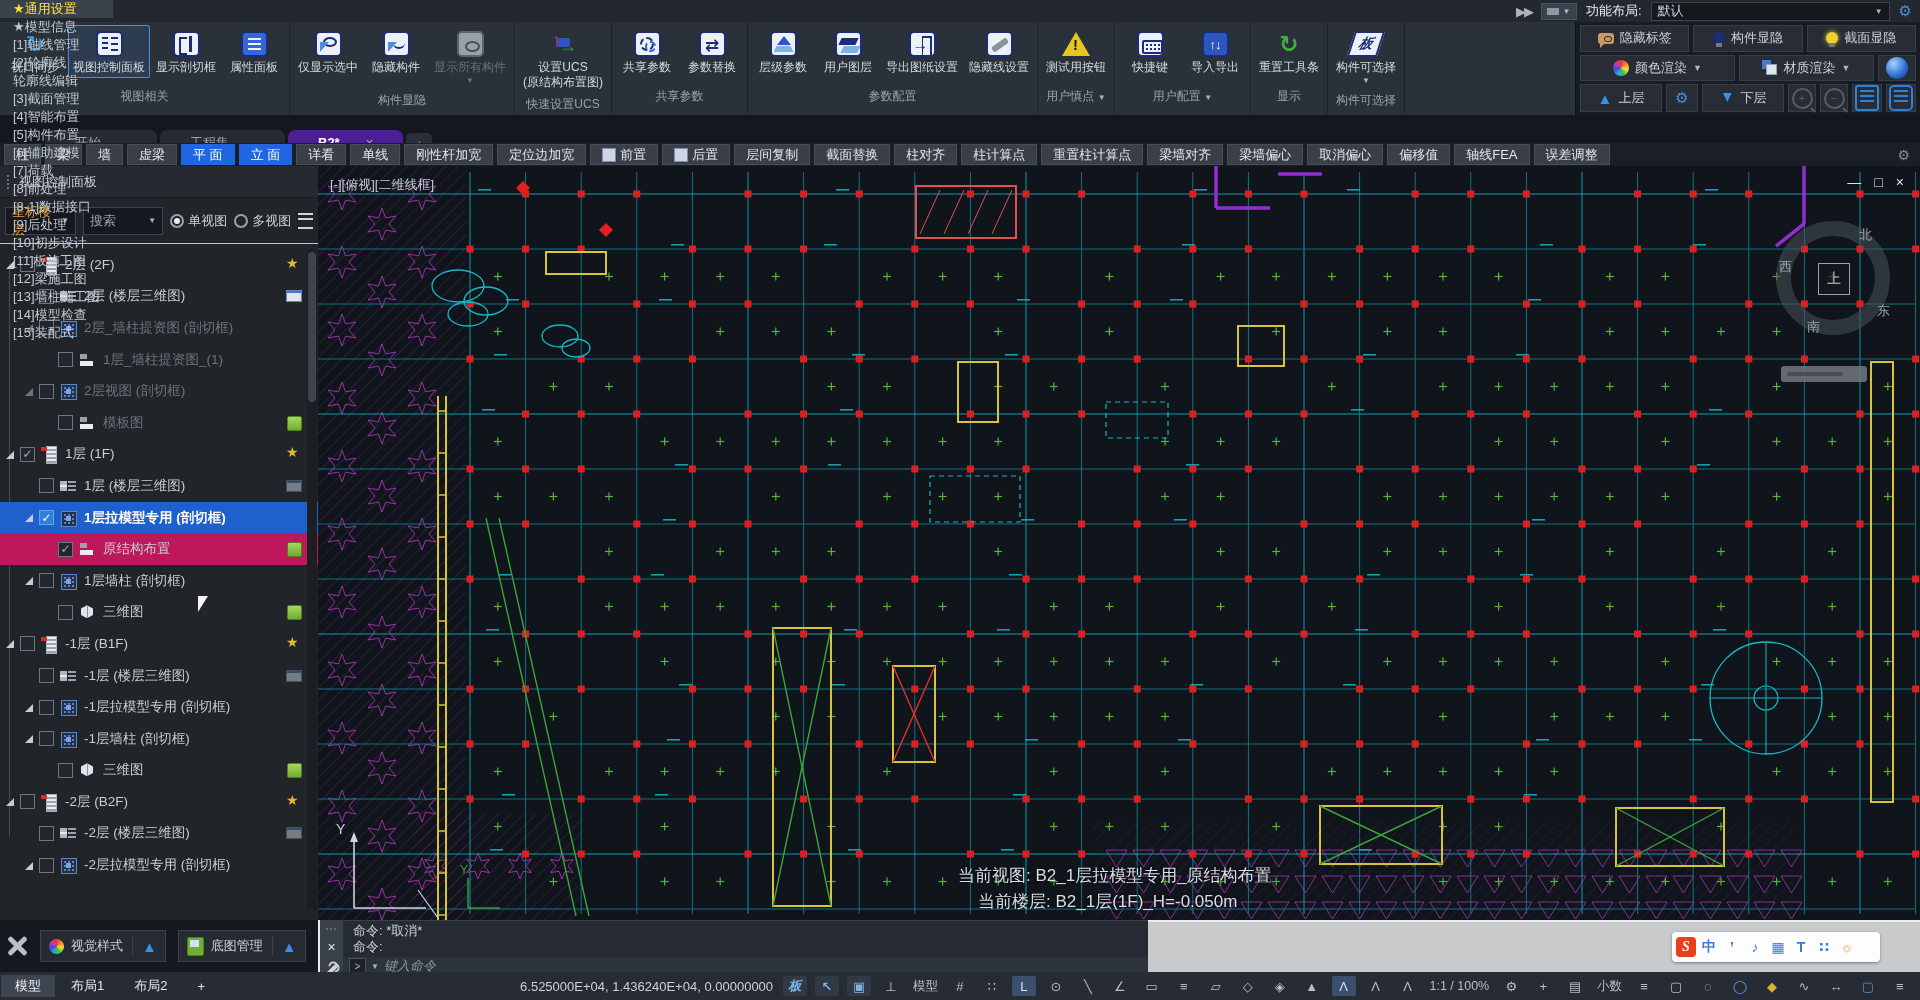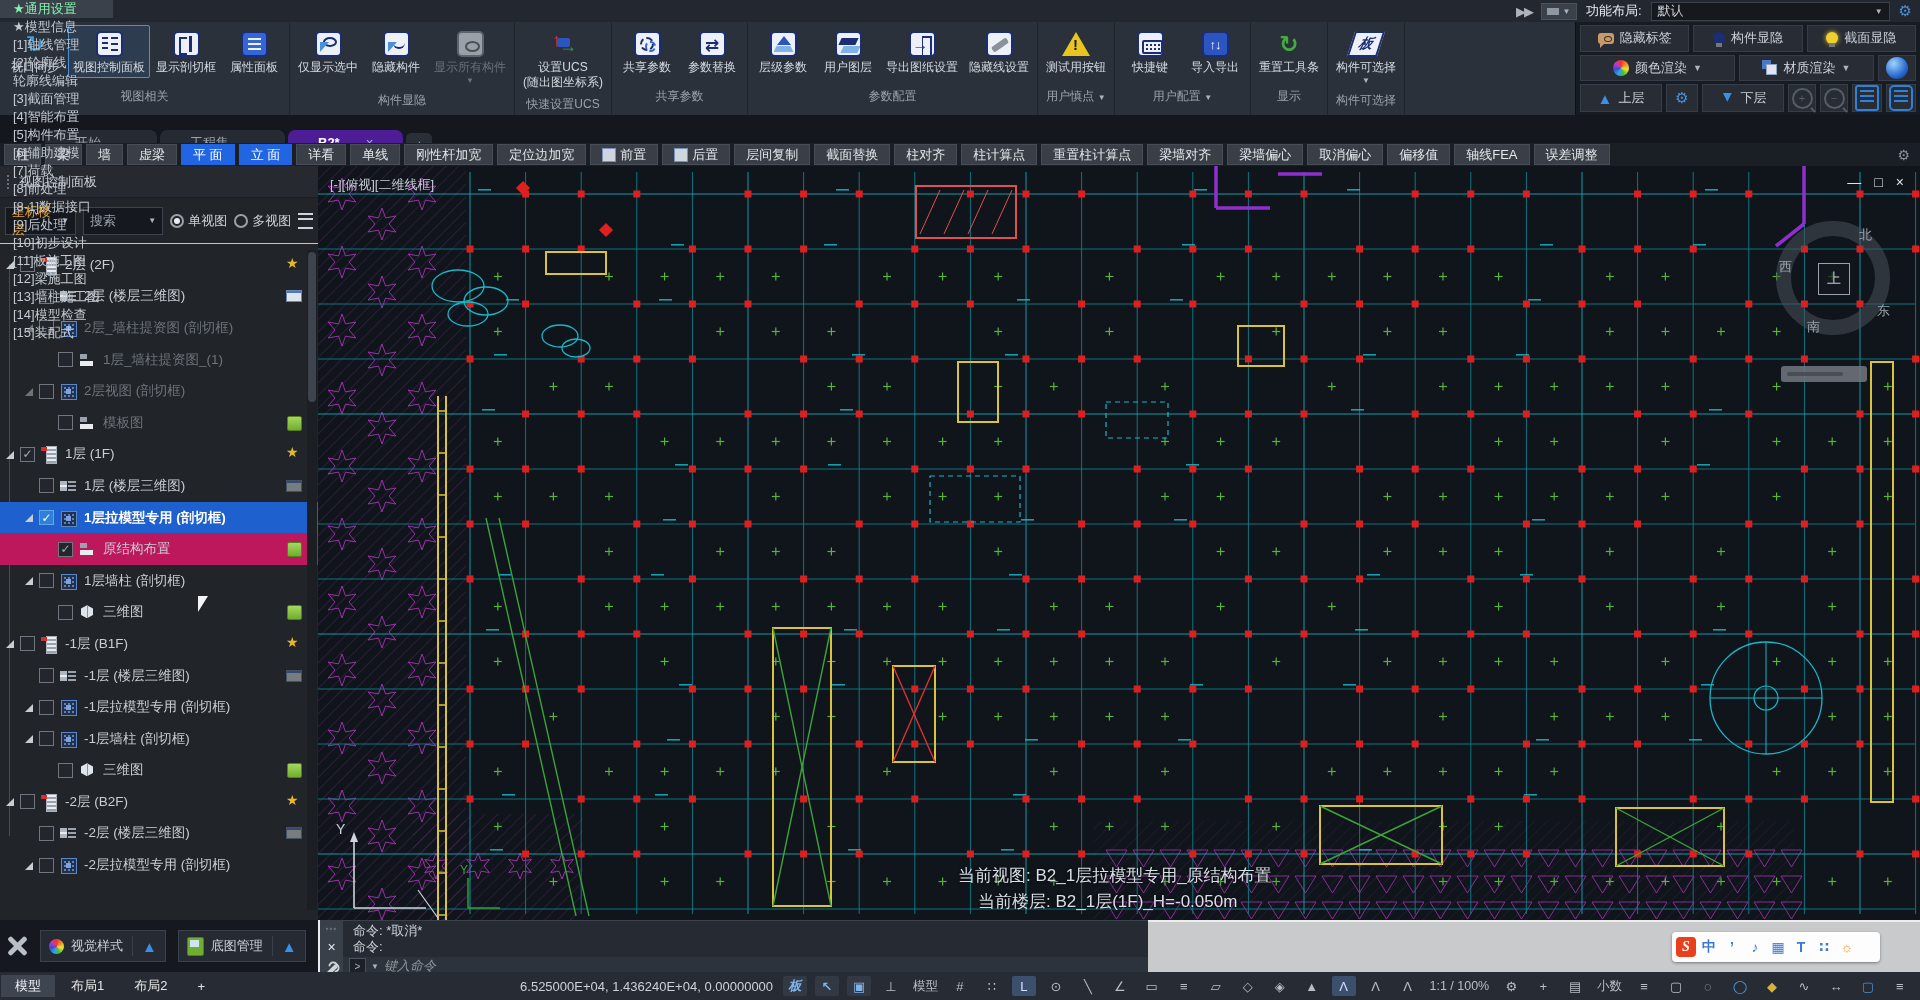--- a/index.html
+++ b/index.html
@@ -1,20 +1,20 @@
 <!DOCTYPE html>
 <html><head>
 <meta charset="utf-8">
 <style>
   html,body{margin:0;padding:0;width:1920px;height:1000px;overflow:hidden;background:#10151b;
     font-family:"Liberation Sans","DejaVu Sans",sans-serif;color:#cdd2d9;-webkit-font-smoothing:antialiased}
   
   #menubar{position:absolute;left:0;top:0;width:1920px;height:22px;background:#23272f;display:flex;align-items:stretch;font-size:13px;z-index:30}
   .mitem{padding:0 13px;display:flex;align-items:center;color:#c3c9d1;white-space:nowrap;cursor:default}
-  .mitem[data-on="1"]{background:#3b414b;color:#86efac}
+  .mitem[data-on="1"]{background:#3b414b;color:#fde047}
   #menu-right{margin-left:auto;display:flex;align-items:center;gap:9px;padding-right:8px}
   .chev{color:#aeb4bd;font-size:13px;letter-spacing:-2px}
   .minidd{width:34px;height:15px;background:#3a414b;border:1px solid #4a525e;display:flex;align-items:center;justify-content:center;gap:3px}
   .minidd b{width:12px;height:7px;background:#8f97a2;display:inline-block}
   .dca{font-size:8px;color:#aeb4bd}
   #layout-label{color:#e8ebf0;font-size:13px}
   #layout-select{width:225px;height:17px;background:#15181d;border:1px solid #3a414b;display:flex;align-items:center;padding:0 6px;color:#cdd2d9;font-size:13px}
   #layout-select .dca{margin-left:auto}
   .gearglyph{color:#4a90d9;font-size:15px}
   
@@ -355,21 +355,21 @@
 
   <div class="rgroup">
     <div class="rbtns">
       <div class="rbtn">
         <span class="ric">
             <span class="ucsarrows">
               <span class="ucsprint"></span>
             </span>
           </span>
         <span class="rlabel">设置UCS</span>
-        <span class="rlabel">(随出图坐标系)</span>
+        <span class="rlabel">(原结构布置图)</span>
       </div>
     </div>
     <div class="rgl">快速设置UCS</div>
   </div>
 
   <div class="rgroup">
     <div class="rbtns">
       <div class="rbtn">
         <span class="ric">
             <span class="chipic ic-gears"></span>

